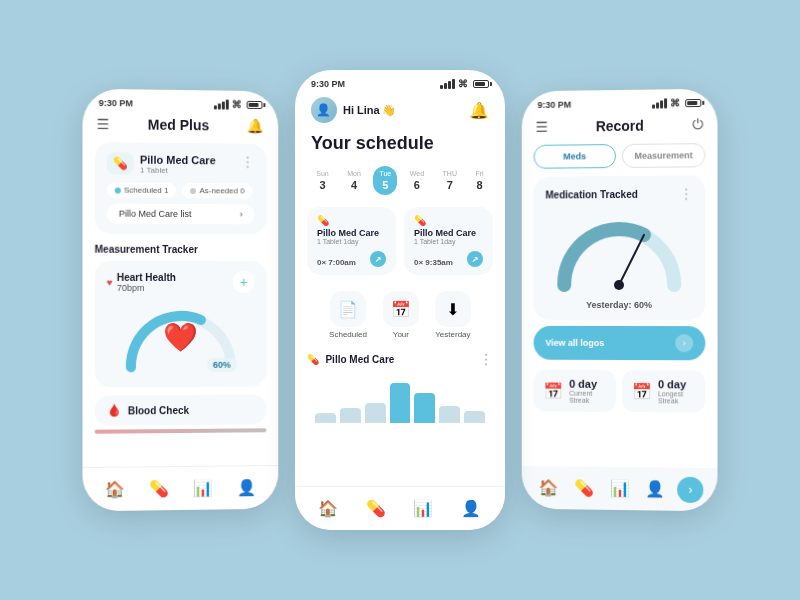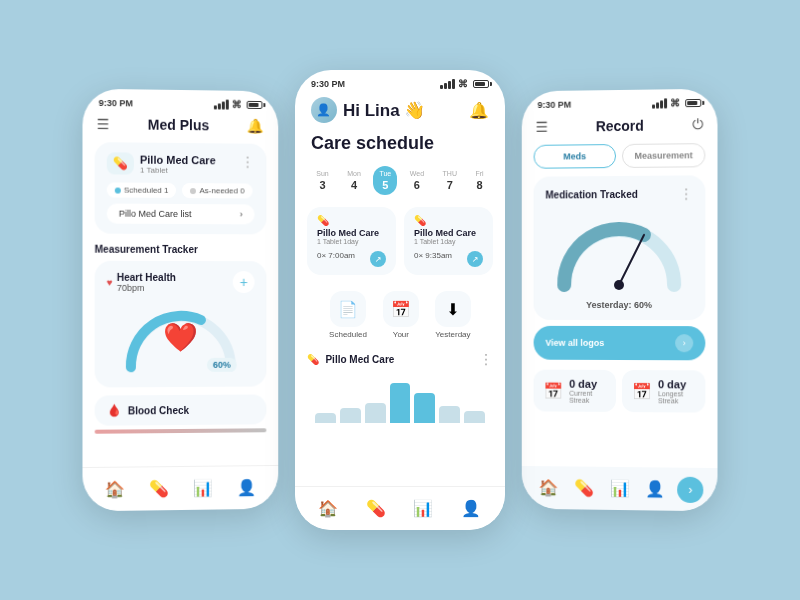--- a/index.html
+++ b/index.html
@@ -295,22 +295,23 @@
       background: #f5f9fc;
       border-radius: 14px;
       padding: 8px 10px;
       flex: 1;
     }
     .sched-med-name { font-size: 9px; font-weight: 700; color: #1a1a2e; }
     .sched-med-dose { font-size: 7px; color: #888; }
     .sched-time-row {
       display: flex;
       justify-content: space-between;
-      align-items: flex-start;
+      align-items: flex-end;
       margin-top: 6px;
+      font-weight: bold;
     }
     .sched-time { font-size: 8px; color: #555; }
     .arrow-btn {
       width: 16px;
       height: 16px;
       background: #5bc0de;
       border-radius: 50%;
       display: flex;
       align-items: center;
       justify-content: center;
@@ -617,26 +618,26 @@
         <span style="font-size:10px">⌘</span>
         <div class="battery-icon">
             <div class="battery-fill"></div>
           </div>
       </div>
     </div>
 
     <div class="center-header">
       <div class="user-greeting">
         <div class="avatar">👤</div>
-        <span style="font-size:17px;font-weight:600;color:#1a1a2e">Hi Lina 👋</span>
+        <span style="font-size:11px;font-weight:600;color:#1a1a2e">Hi Lina 👋</span>
       </div>
       <span style="font-size:16px;color:#555">🔔</span>
     </div>
 
-    <div class="schedule-title">Care schedule</div>
+    <div class="schedule-title">Your schedule</div>
 
     <div class="date-row">
       <div class="date-item">
         <span class="date-day">Sun</span>
         <span class="date-num">3</span>
       </div>
       <div class="date-item">
         <span class="date-day">Mon</span>
         <span class="date-num">4</span>
       </div>

